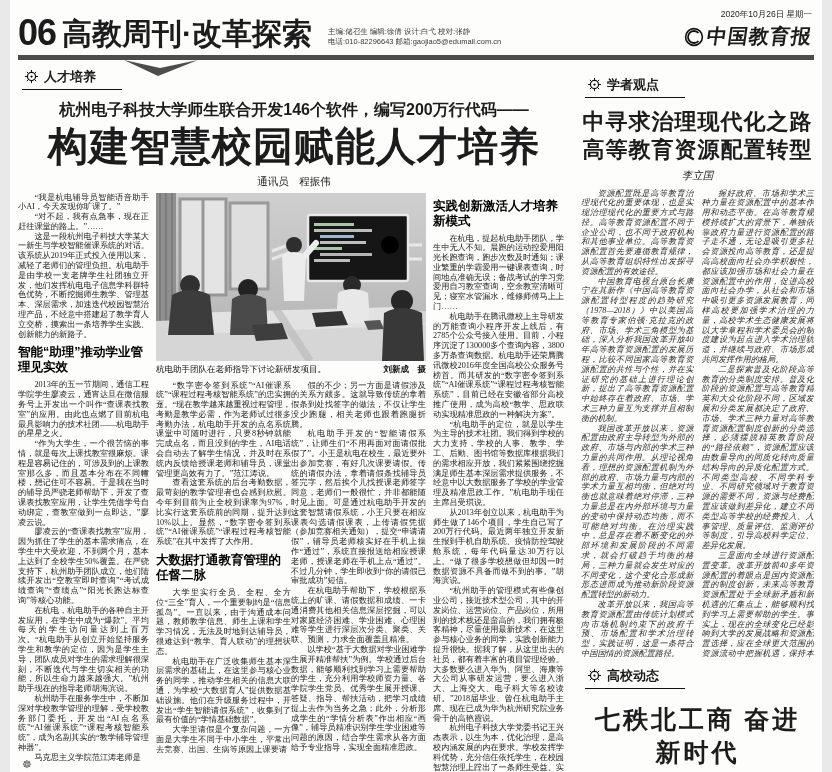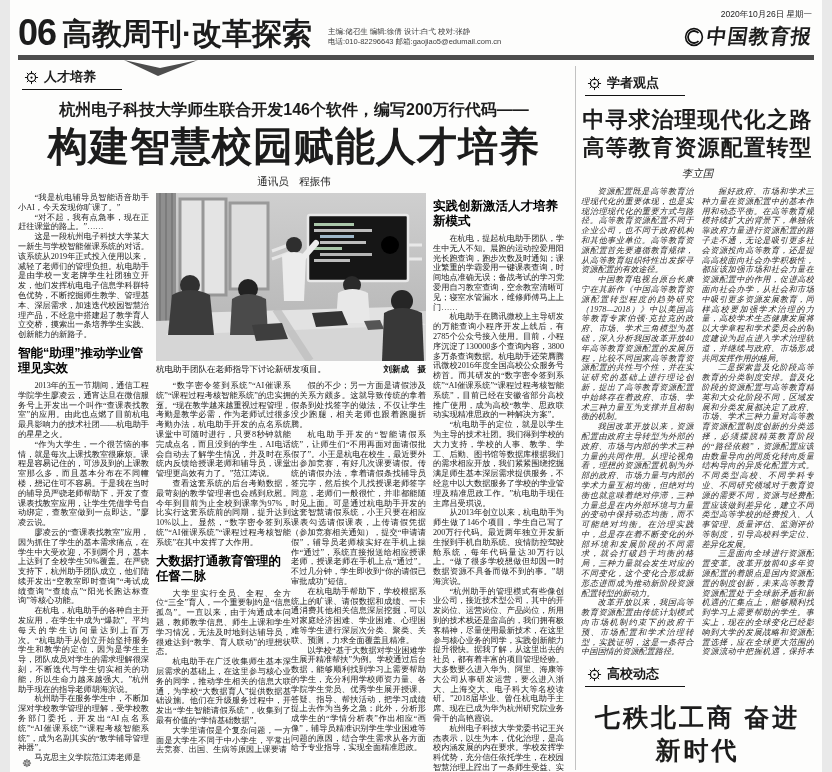--- a/index.html
+++ b/index.html
@@ -13,21 +13,21 @@
   .section-title .heavy{font-weight:900;}
   .mh-info{font-family:"Liberation Sans",sans-serif;font-size:7.5px;line-height:10px;color:#3a3a3a;margin-left:16px;padding-bottom:5px;white-space:nowrap;}
   .mh-right{text-align:right;padding-bottom:2px;}
   .issue-date{font-family:"Liberation Sans",sans-serif;font-size:8.5px;color:#222;margin-bottom:2px;}
   .brand{display:flex;align-items:center;justify-content:flex-end;gap:3px;}
   .brand-text{font-family:"DejaVu Serif",serif;font-weight:700;font-size:20px;transform:skewX(-8deg);letter-spacing:1px;}
   
   .rule{position:relative;height:5px;background:#4d4d4d;margin:3px 8px 0 8px;}
   .notch{position:absolute;left:100px;top:5px;}
   
-  .content{display:flex;padding:4px 8px 0 8px;height:706px;}
+  .content{display:flex;padding:4px 8px 0 8px;height:706px;align-items:center;}
   .main-art{width:552px;flex:0 0 552px;position:relative;}
   .v-divider{width:1px;background:#c2c2c2;margin:2px 5px 0 5px;}
   .right-rail{flex:1;min-width:0;}
   
   .section-label{display:inline-flex;align-items:center;gap:5px;border-bottom:1.3px solid #111;
      font-family:"Liberation Sans",sans-serif;font-weight:800;font-size:13px;padding:0 26px 3px 2px;margin:4px 0 2px 4px;}
   .wheel{flex:0 0 auto;}
   
   .kicker{text-align:center;font-family:"Liberation Sans",sans-serif;font-weight:600;font-size:16px;margin-top:8px;}
   .headline{text-align:center;font-family:"Liberation Sans",sans-serif;font-weight:900;font-size:40px;line-height:46px;letter-spacing:1px;margin-top:2px;}

